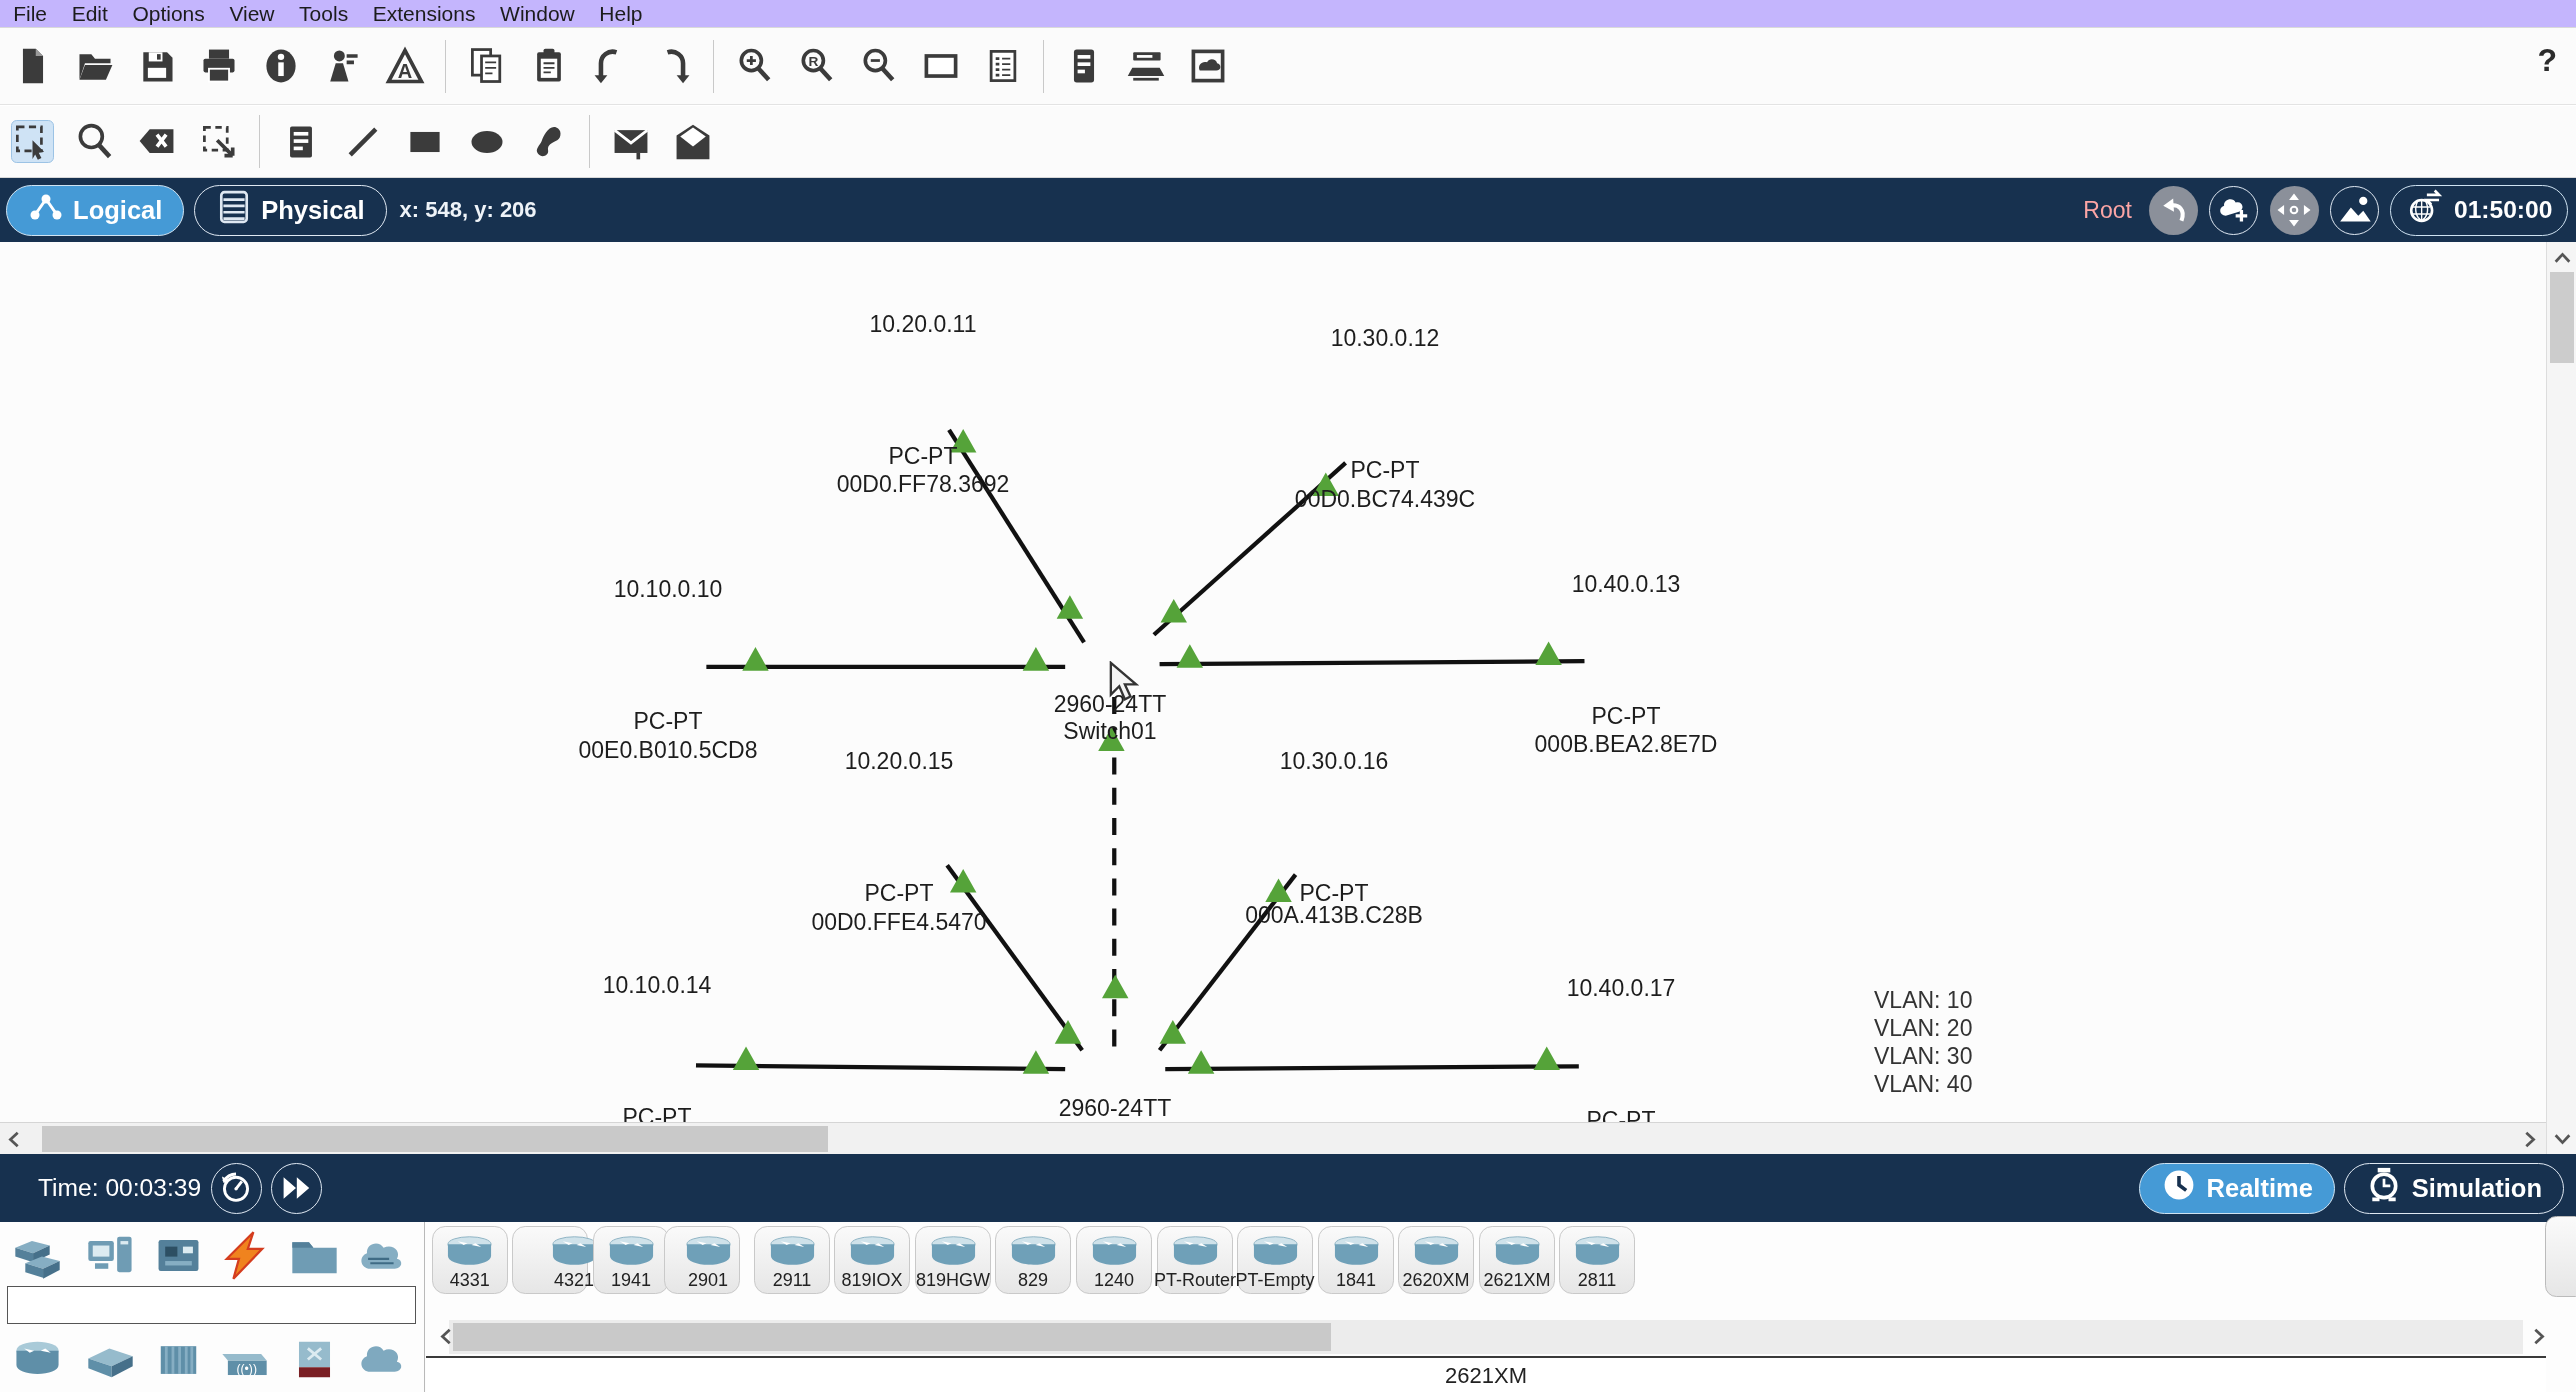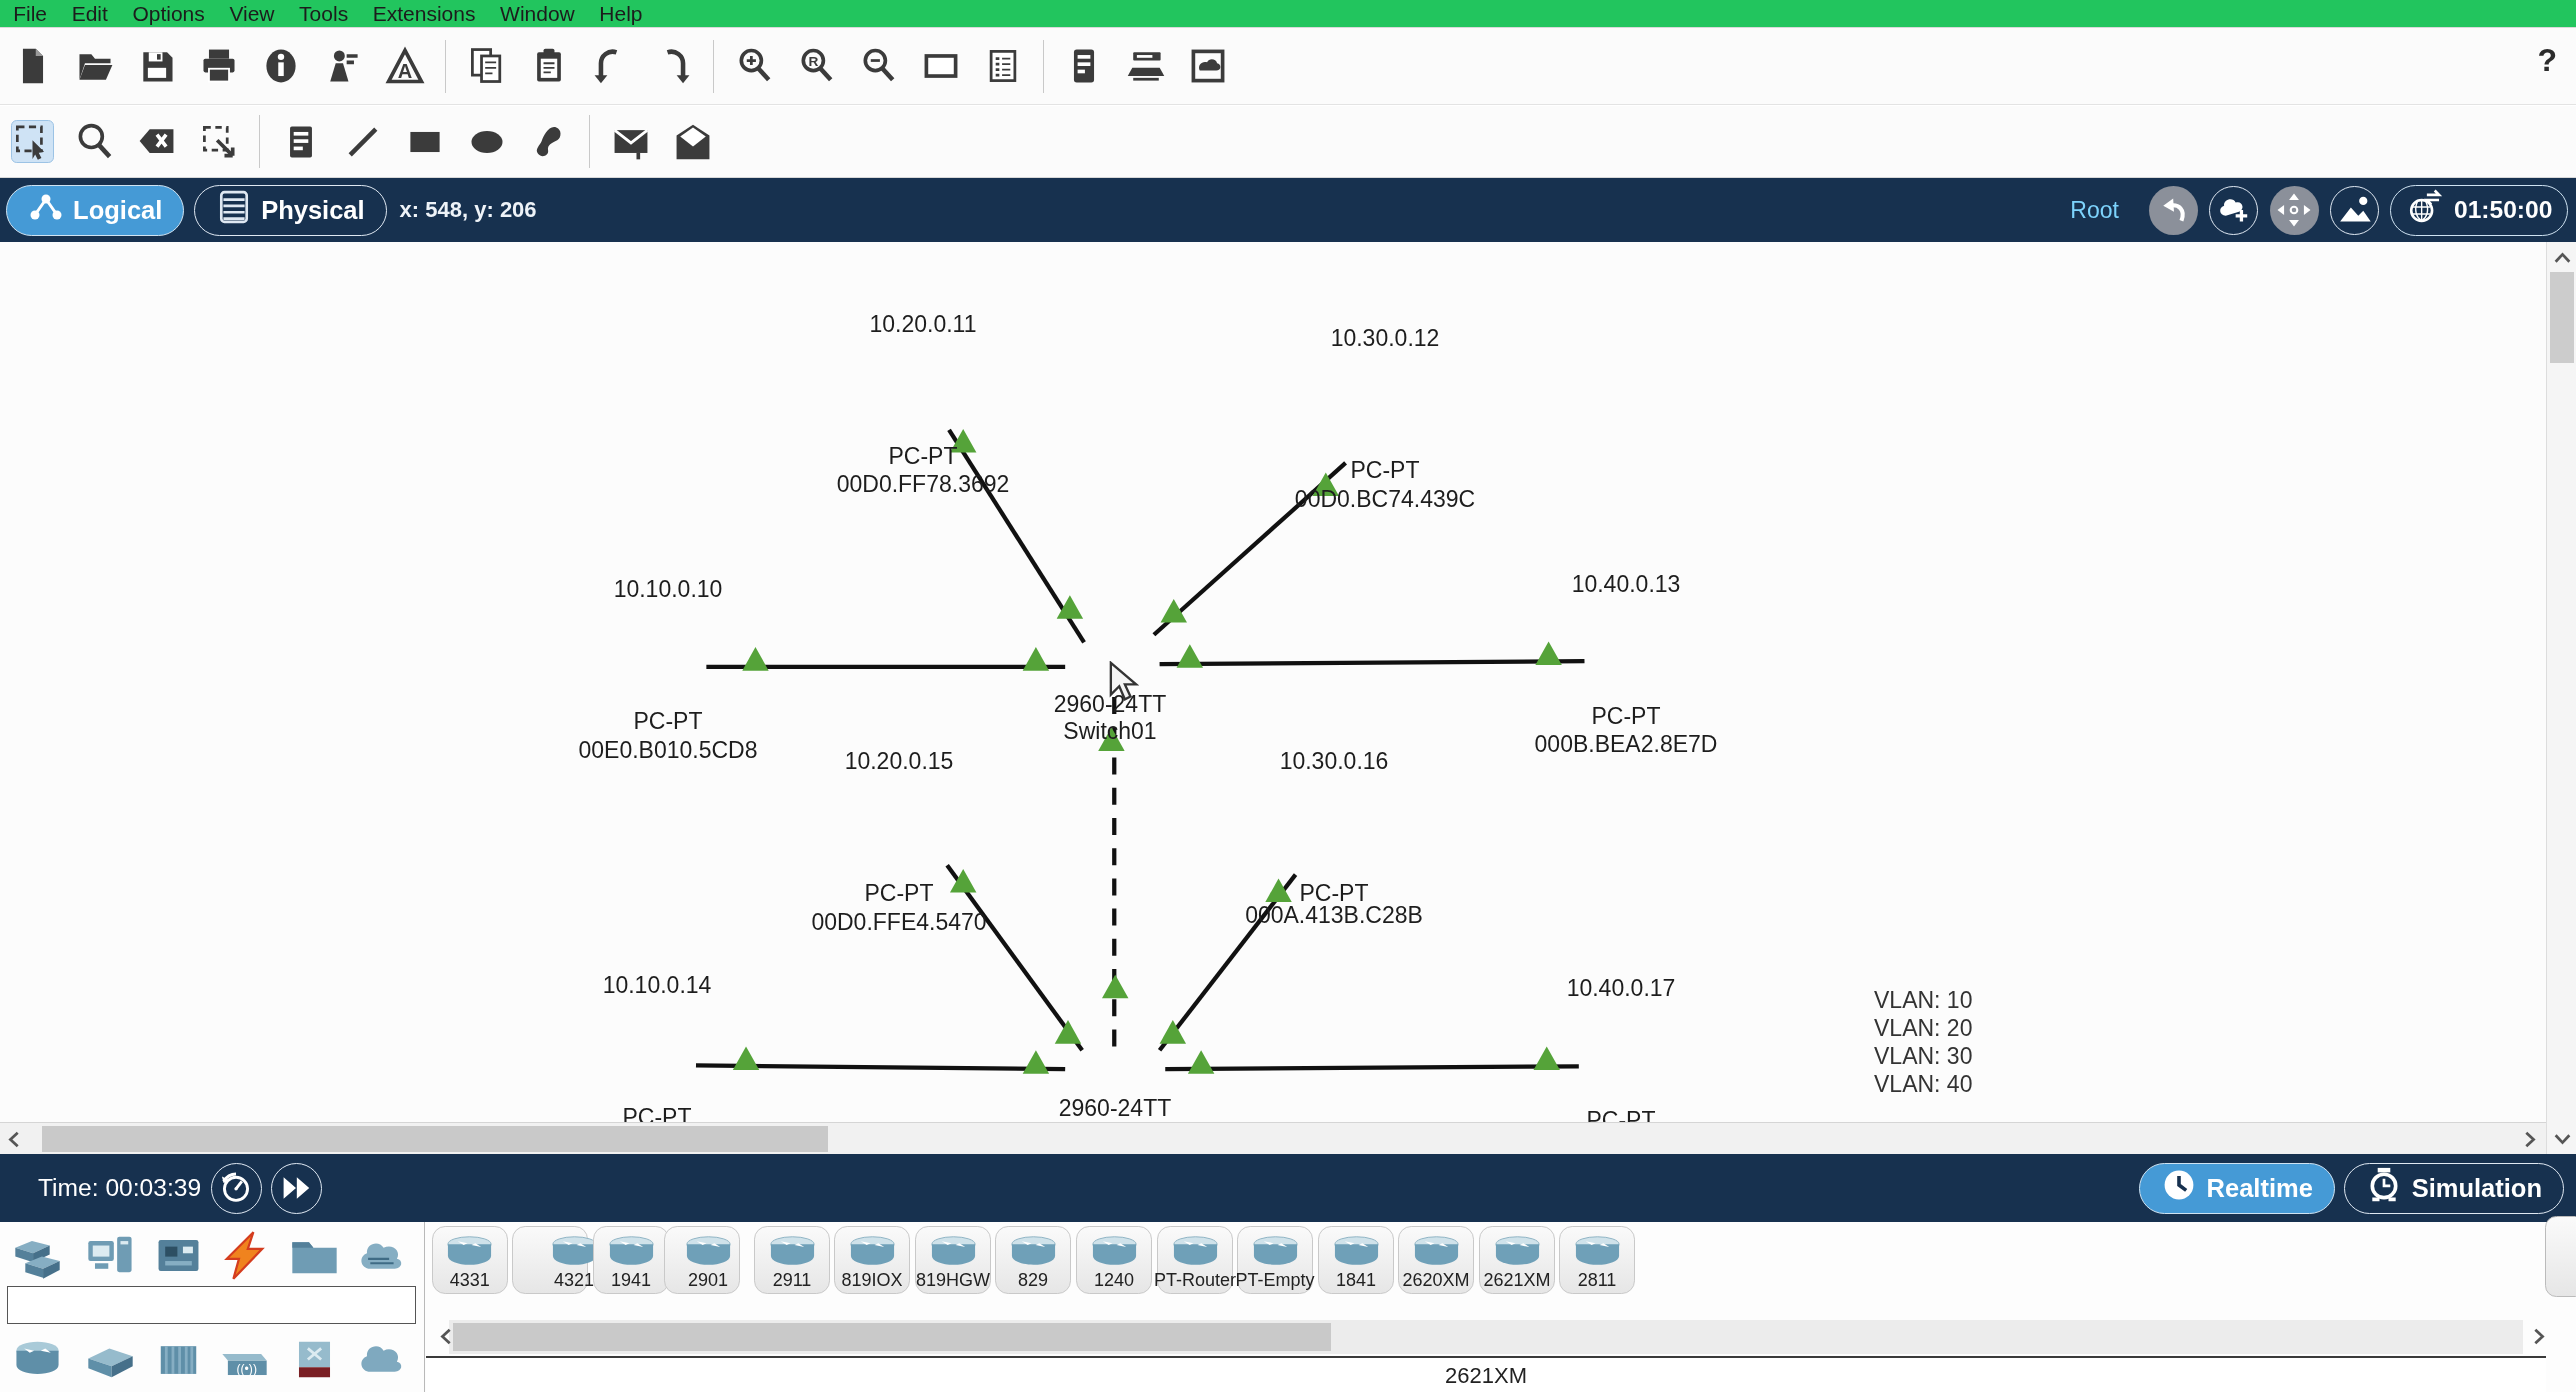--- a/index.html
+++ b/index.html
@@ -1,20 +1,20 @@
 <!DOCTYPE html>
 <html style="font-size:15px"><head>
 <meta charset="utf-8">
 <style>
   * { margin:0; padding:0; box-sizing:border-box; }
   html,body { width:2576px; height:1393px; font-family:"Liberation Sans", sans-serif; background:#fff; }
   .app { position:relative; width:2576px; height:1393px; overflow:hidden; background:#fff; }
 
   
-  .menubar { position:absolute; left:0; top:0; width:2576px; height:28px; background:#22c55e;
+  .menubar { position:absolute; left:0; top:0; width:2576px; height:28px; background:#c4b5fd;
              border-bottom:0.9px solid #d9d9d9; display:flex; align-items:center; padding-left:13.2px; gap:24.6px;text-align:center; }
   .menu-item { font-size:21px; color:#1c1c1c; cursor:default; }
 
   
   .toolbar { position:absolute; left:0; width:2576px; display:flex; align-items:center; background:#fbfbfb; }
   .toolbar1 { top:28px; height:77px; border-bottom:0.9px solid #e3e3e3; padding-left:11.3px; gap:19px; }
   .toolbar2 { top:106px; height:72px; border-bottom:0.9px solid #d8d8d8; padding-left:11.3px; gap:19px; }
   .tb-icon { width:43px; height:43px; flex:0 0 43px; display:flex; align-items:center; justify-content:center; }
   .tb-icon svg { width:42px; height:42px; }
   .tb-sep { width:0.9px; height:53px; background:#c9c9c9; flex:0 0 0.9px; }
@@ -26,21 +26,21 @@
             display:flex; align-items:center; }
   .timebar { position:absolute; left:0; top:1154px; width:2576px; height:68px; background:#17314f;
              display:flex; align-items:center; }
   .pill { height:51px; border-radius:25.5px; display:flex; align-items:center; gap:9.4px;
           padding:0 21px; font-size:25.5px; font-weight:bold; color:#fff; }
   .pill svg { width:36px; height:36px; }
   .pill.active { background:#459ad6; border:1.9px solid #cfe3f2; }
   .pill.ghost  { background:transparent; border:1.9px solid #dfe8f2; }
   .nav-coords { color:#eef3f8; font-size:22px; font-weight:bold; margin-left:13px; }
   .nav-right { margin-left:auto; display:flex; align-items:center; gap:11.3px; padding-right:7.6px; }
-  .nav-root { color:#7dd3fc; font-size:23px; margin-right:19px; }
+  .nav-root { color:#fca5a5; font-size:23px; margin-right:6px; }
   .circle-btn { width:49px; height:49px; border-radius:50%; display:flex; align-items:center; justify-content:center; }
   .circle-btn svg { width:38px; height:38px; }
   .circle-btn.gray { background:#8b909a; }
   .circle-btn.navy { background:#17314f; border:1.9px solid #dfe8f2; }
   .time-pill { height:51px; border-radius:25.5px; border:1.9px solid #cfe3f2; background:#17314f;
                display:flex; align-items:center; gap:7.6px; padding:0 15px; color:#fff; font-size:24.6px; font-weight:bold; }
   .time-pill svg { width:40px; height:40px; }
   .tb-time-label { color:#fff; font-size:24.6px; margin-left:38px; }
   .tb-circle { width:51px; height:51px; border-radius:50%; border:1.9px solid #dfe8f2; margin-left:9.4px;
                display:flex; align-items:center; justify-content:center; }

